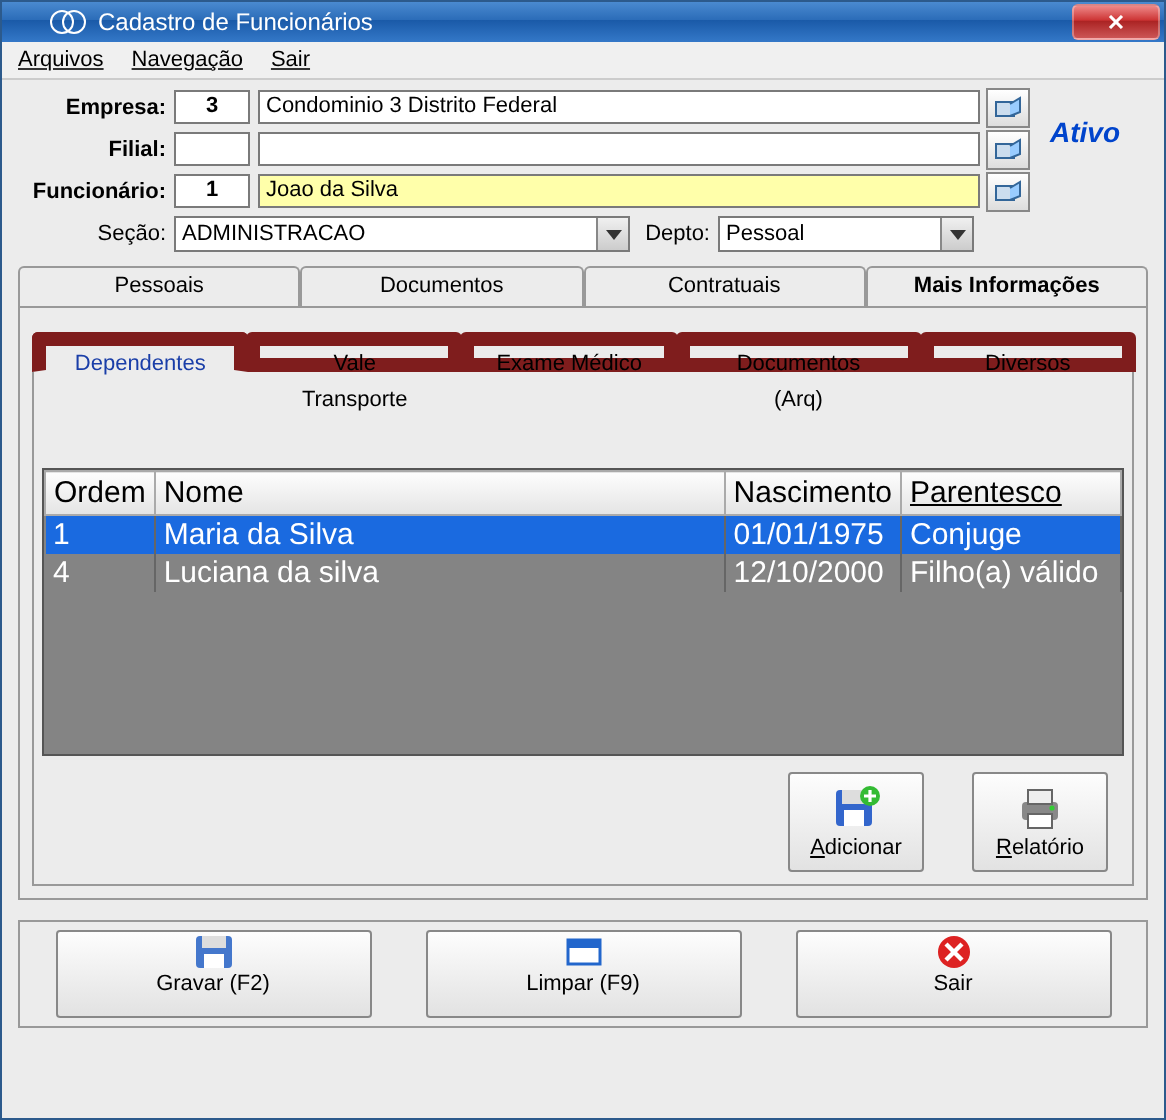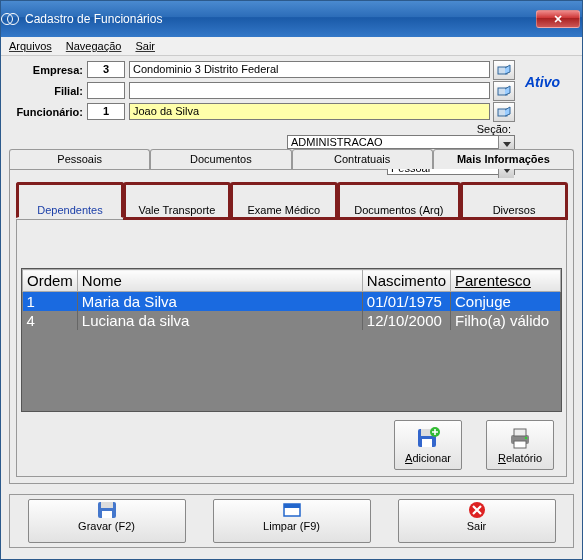--- a/index.html
+++ b/index.html
@@ -13,25 +13,25 @@
   }
   .window {
     width: 583px;
     height: 560px;
     background: #ececec;
     border: 1px solid #2c5a8c;
     display: flex;
     flex-direction: column;
   }
   .titlebar {
-    height: 36px;
+    height: 20px;
     background: linear-gradient(to bottom, #4a8ad0, #2b6cb8 45%, #1a5aa8 46%, #3478c8);
     display: flex;
     align-items: center;
-    padding: 0 2px 0 0;
+    padding: 0 2px 0 24px;
     color: #fff;
   }
   .titlebar .title-icon-wrap { width: 18px; height: 18px; position: relative; margin-right: 6px; }
   .titlebar .title-icon-wrap::before,
   .titlebar .title-icon-wrap::after {
     content: ""; position: absolute; width: 10px; height: 10px; border: 1.5px solid #fff; border-radius: 50%;
   }
   .titlebar .title-icon-wrap::before { left: 0; top: 3px; }
   .titlebar .title-icon-wrap::after { left: 6px; top: 3px; }
   .titlebar .title-text { font-size: 12px; flex: 1; }
@@ -69,21 +69,21 @@
   .text-field {
     flex: 1; height: 17px; background: #fff; border: 1px solid #7a7a7a;
     line-height: 15px; padding: 0 3px; margin-left: 4px;
   }
   .text-field.yellow { background: #ffffaa; }
   .lookup-btn {
     width: 22px; height: 20px; border: 1px solid #888; background: linear-gradient(#fff,#ddd);
     margin-left: 3px; display: flex; align-items: center; justify-content: center;
   }
   .lookup-btn svg { width: 14px; height: 12px; }
-  .section-row { display: flex; align-items: flex-end; height: 20px; margin-top: 2px; flex-direction: column;}
+  .section-row { display: flex; align-items: center; height: 20px; margin-top: 2px;}
   .select-box {
     height: 18px; background: #fff; border: 1px solid #7a7a7a;
     display: flex; align-items: center; padding-left: 3px; position: relative;
   }
   .select-box .dd {
     position: absolute; right: 0; top: 0; width: 16px; height: 16px;
     background: linear-gradient(#f0f0f0,#ccc); border-left: 1px solid #888;
     display: flex; align-items: center; justify-content: center;
   }
   .dd::after { content: ""; border-left: 4px solid transparent; border-right: 4px solid transparent; border-top: 5px solid #333; }
@@ -99,22 +99,22 @@
     border-radius: 3px 3px 0 0; position: relative;
   }
   .outer-tab.active { font-weight: bold; background: #ececec; z-index: 2; }
   .tab-panel {
     margin: 0 8px 6px 8px; border: 1px solid #999; background: #ececec;
     padding: 12px 6px 6px 6px;
   }
   
   .inner-tabs { display: flex; }
   .inner-tab {
-    height: 20px; border: 3px solid #7f1d1d; background: #ececec;
-    padding: 16px 10px; line-height: 18px; border-radius: 3px 3px 0 0;
+    height: 20px; border: 7px solid #7f1d1d; background: #ececec;
+    padding: 0 10px; line-height: 18px; border-radius: 3px 3px 0 0;
     margin-right: -1px;
   }
   .inner-tab.active { color: #1a3ea8; background: #ececec; border-bottom: 1px solid #ececec; z-index: 2; }
   .inner-panel {
     border: 1px solid #999; margin-top: -1px; padding: 8px 4px 6px 4px;
     height: 258px; display: flex; flex-direction: column;
   }
   .grid-wrap { background: #848484; border: 1px solid #555; flex: 1; }
   table.grid { width: 100%; border-collapse: collapse; font-size: 15px; }
   table.grid th {

